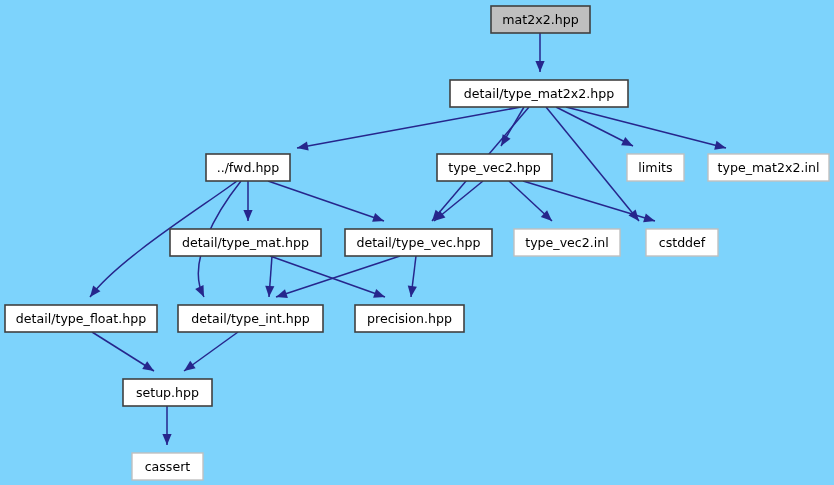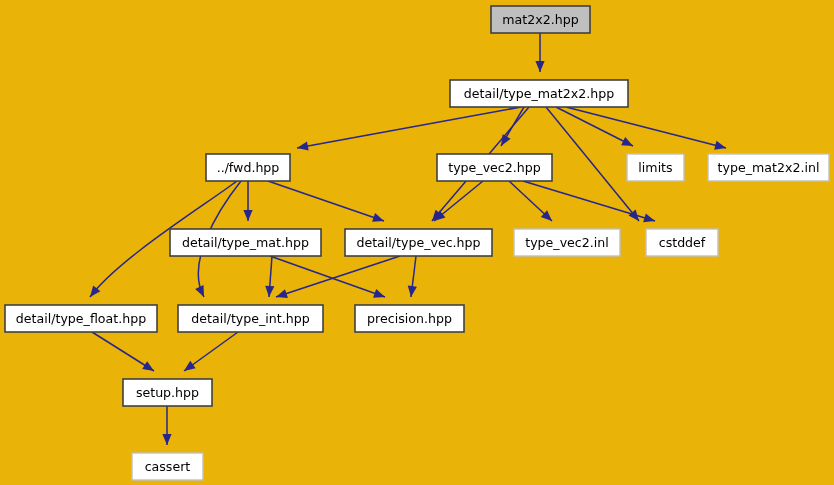--- a/index.html
+++ b/index.html
@@ -4,21 +4,21 @@
 <style>
   html, body {
     margin: 0;
     padding: 0;
     background: #ffffff;
   }
   #canvas {
     position: relative;
     width: 834px;
     height: 485px;
-    background: #eab308;
+    background: #7dd3fc;
     overflow: hidden;
     font-family: "DejaVu Sans", "Liberation Sans", sans-serif;
   }
   #graph-svg {
     position: absolute;
     left: 0;
     top: 0;
     width: 834px;
     height: 485px;
   }

